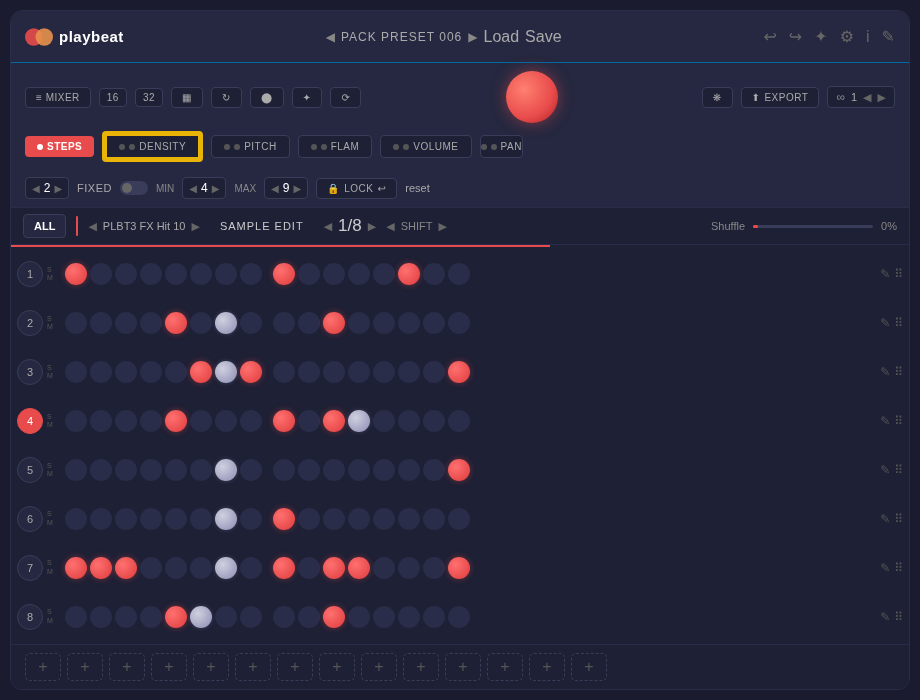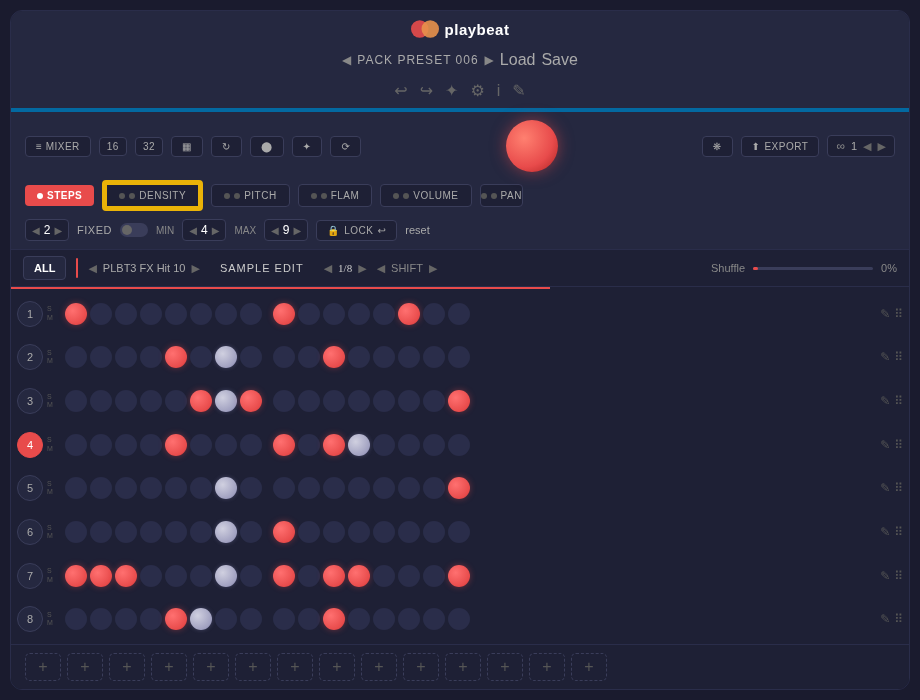--- a/index.html
+++ b/index.html
@@ -22,25 +22,23 @@
       display: flex;
       flex-direction: column;
       overflow: hidden;
     }
 
     
     .header {
       background: #252840;
       padding: 8px 14px;
       display: flex;
-      align-items: center;
       gap: 12px;
-      border-bottom: 4px solid #0369a1;
+      border-bottom: 1px solid #0369a1;
       min-height: 52px;
-      flex-direction: column;
     }
     .logo {
       display: flex;
       align-items: center;
       gap: 6px;
     }
     .logo-icon {
       width: 28px;
       height: 20px;
     }
@@ -128,21 +126,21 @@
     .controls-row1 {
       display: flex;
       align-items: center;
       gap: 8px;
       margin-bottom: 8px;
     }
     .controls-row2 {
       display: flex;
       align-items: center;
       gap: 8px;
-      margin-bottom: 8px;
+      margin-bottom: 15px;
     }
     .controls-row3 {
       display: flex;
       align-items: center;
       gap: 8px;
     }
     .ctrl-btn {
       background: #1e2035;
       border: 1px solid #3a3d5a;
       border-radius: 4px;
@@ -417,22 +415,21 @@
       letter-spacing: 1px;
       padding: 0 10px;
     }
     .division-nav {
       display: flex;
       align-items: center;
       gap: 6px;
     }
     .division-value {
       color: #ccc;
-      font-size: 11px;
-      font-family: Liberation Serif, serif;
+      font-size: 17px;
     }
     .shift-nav {
       display: flex;
       align-items: center;
       gap: 6px;
     }
     .shift-label {
       color: #888;
       font-size: 11px;
     }

